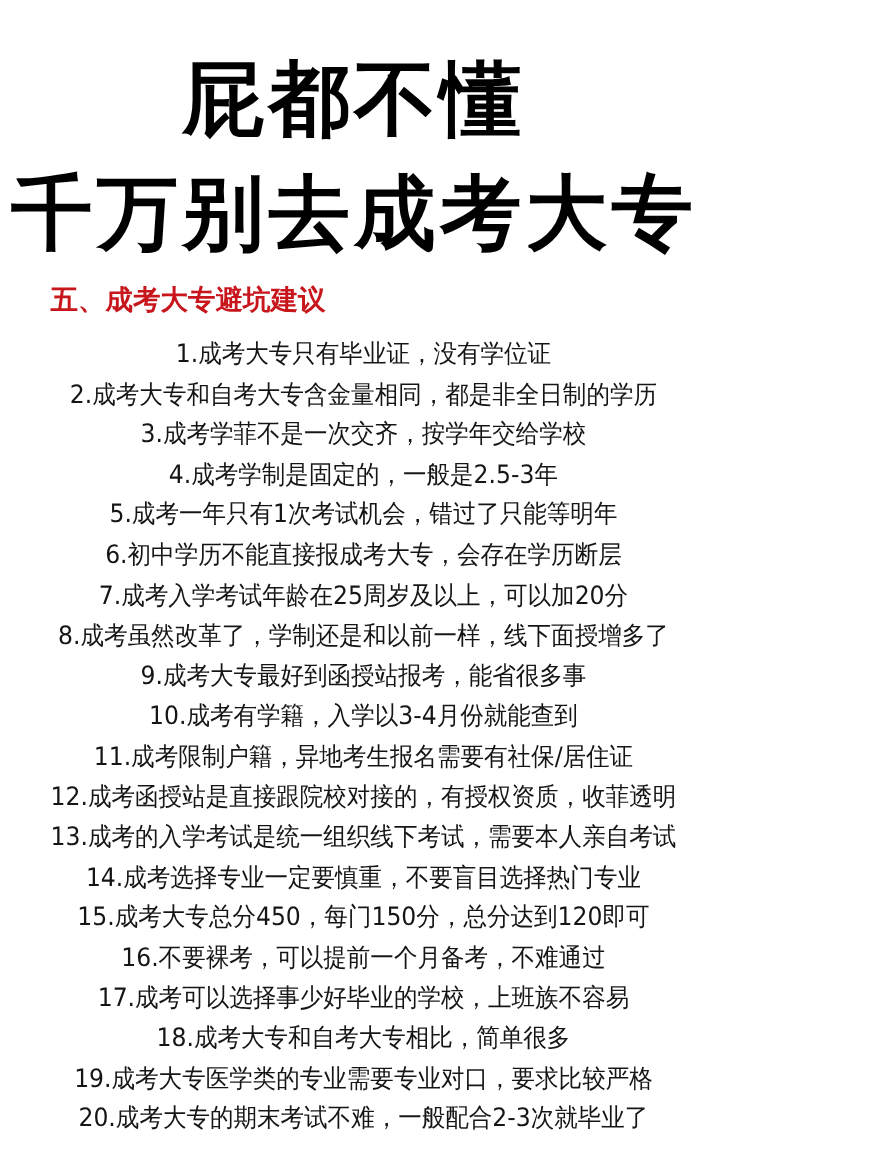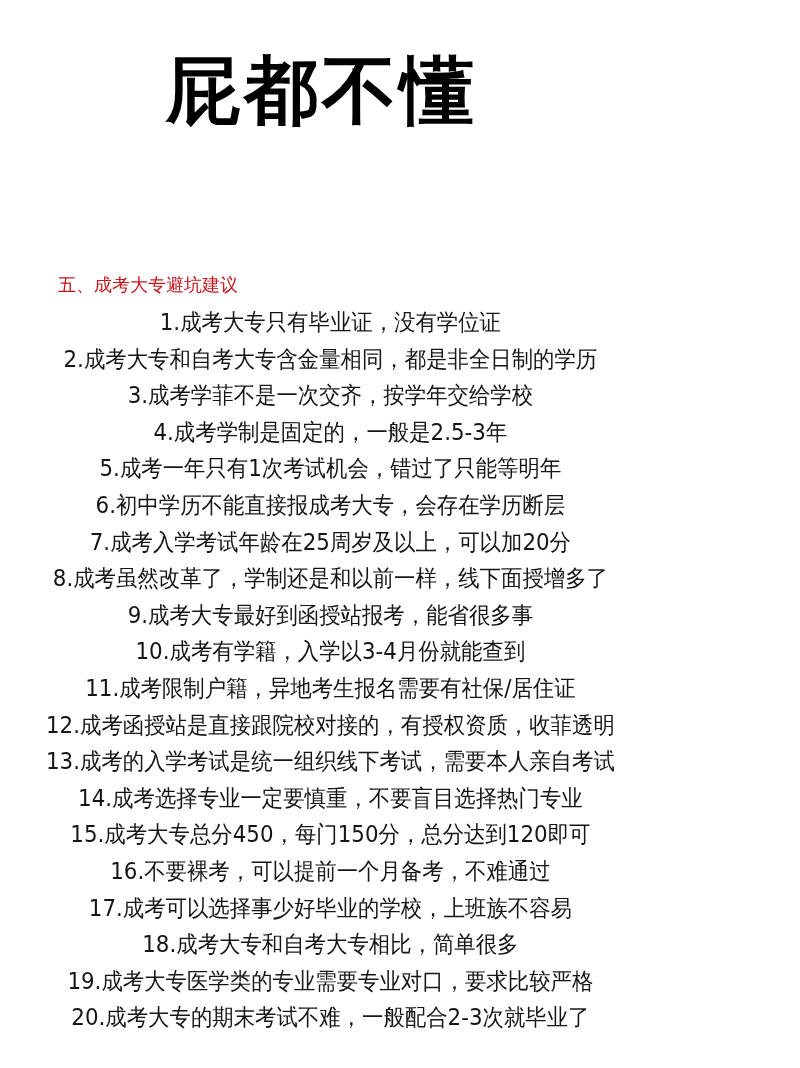--- a/index.html
+++ b/index.html
@@ -31,25 +31,25 @@
       letter-spacing: 4px;
       margin: 0;
     }
     .title-line.l1 { margin-top: 0px; }
     .title-line.l2 { margin-top: 4px; }
     .section-heading {
       position: absolute;
       top: 256px;
       left: 46px;
       font-family: "DejaVu Serif", "Liberation Serif", serif;
-      font-weight: normal;
-      font-size: 18px;
+      font-weight: bold;
+      font-size: 25px;
       line-height: 34px;
       color: #c8161d;
-      margin: 12px;
+      margin: 0;
     }
     .tips-list {
       position: absolute;
       top: 304px;
       left: 46px;
       margin: 0;
       padding: 0;
       list-style: none;
       text-align: center;
     }
@@ -62,20 +62,21 @@
       white-space: nowrap;
       transform: scaleX(0.93);
       transform-origin: left center;
     }
   </style>
 </head>
 <body>
 
 <div class="title-block">
   <h1 class="title-line l1">屁都不懂</h1>
+  <h1 class="title-line l2">千万别去成考大专</h1>
 </div>
 
 <h2 class="section-heading">五、成考大专避坑建议</h2>
 
 <ul class="tips-list">
   <li class="tip-item">1.成考大专只有毕业证，没有学位证</li>
   <li class="tip-item">2.成考大专和自考大专含金量相同，都是非全日制的学历</li>
   <li class="tip-item">3.成考学菲不是一次交齐，按学年交给学校</li>
   <li class="tip-item">4.成考学制是固定的，一般是2.5-3年</li>
   <li class="tip-item">5.成考一年只有1次考试机会，错过了只能等明年</li>

